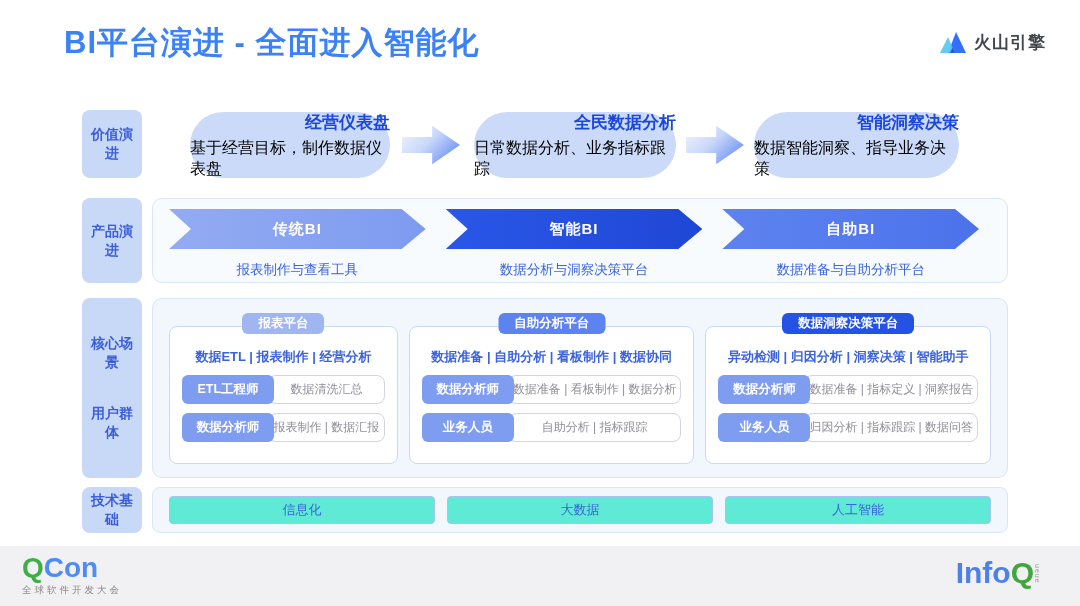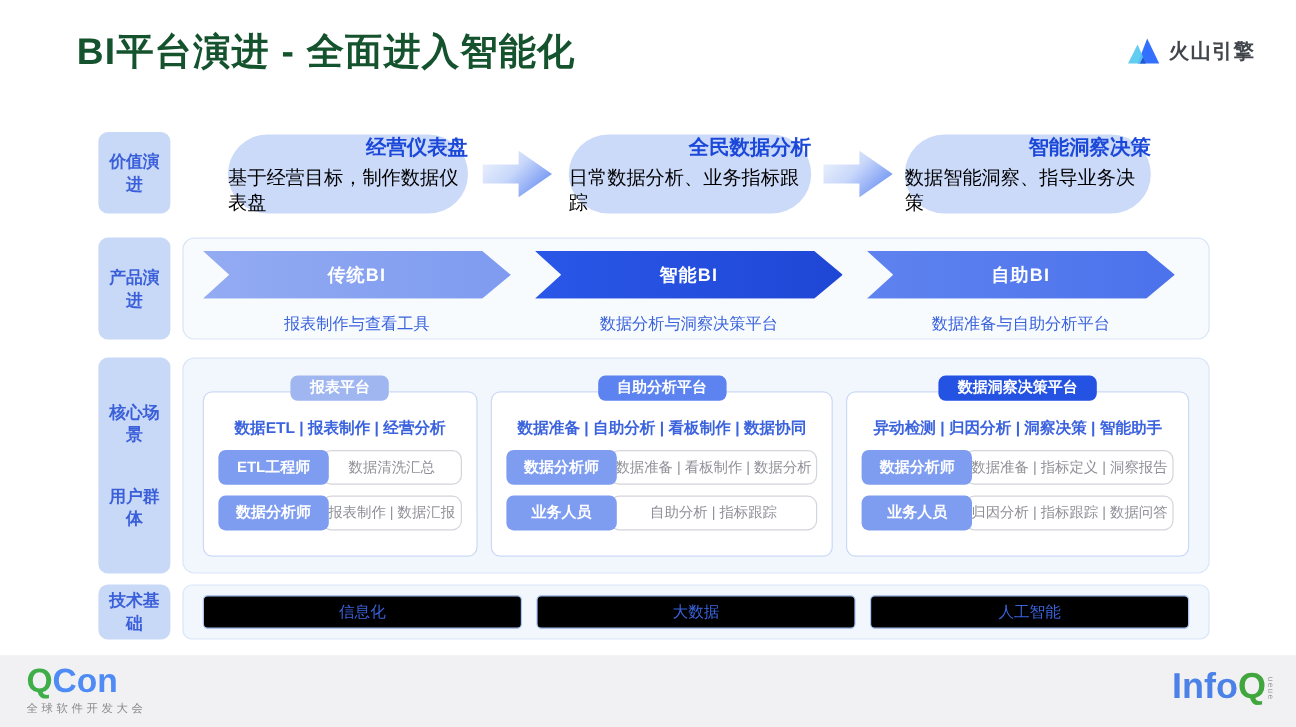--- a/index.html
+++ b/index.html
@@ -1,20 +1,20 @@
 <!DOCTYPE html>
 <html><head>
 <meta charset="utf-8">
 <style>
   * { margin:0; padding:0; box-sizing:border-box; }
   body { font-family:"Liberation Sans","DejaVu Sans",sans-serif; background:#fff; }
   .slide { position:relative; width:1080px; height:606px; background:#fff; overflow:hidden; }
 
   
-  .title { position:absolute; left:64px; top:22px; font-size:31px; font-weight:800; color:#14532d; letter-spacing:1px; }
+  .title { position:absolute; left:64px; top:22px; font-size:31px; font-weight:800; color:#3b82f6; letter-spacing:1px; }
   .volc { position:absolute; right:34px; top:30px; display:flex; align-items:center; gap:7px; }
   .volc-text { font-size:17px; font-weight:700; color:#41454c; letter-spacing:1px; }
 
   
   .rail { position:absolute; left:82px; width:60px; background:#c8d8f7; border-radius:8px;
           color:#3a5fd9; font-weight:700; font-size:14px; line-height:19px; text-align:center;
           display:flex; flex-direction:column; justify-content:center; padding:4px; }
   .rail-value   { top:110px; height:68px; }
   .rail-product { top:198px; height:85px; }
   .rail-scene   { top:298px; height:180px; justify-content:space-evenly; }
@@ -60,30 +60,30 @@
   .user-row { display:flex; align-items:stretch; margin:9px 12px 0; }
   .user-chip { background:#7e9cf0; color:#fff; font-size:12.5px; font-weight:600; border-radius:6px;
                min-width:92px; display:flex; align-items:center; justify-content:center; padding:6px 6px; z-index:2; }
   .user-tasks { flex:1; background:#fff; border:1px solid #d4d4dc; border-radius:8px; margin-left:-6px;
                 color:#8f8f98; font-size:12px; display:flex; align-items:center; justify-content:center;
                 padding:5px 4px; white-space:nowrap; }
 
   
   .row-tech { top:487px; height:46px; border-radius:8px; background:#f2f7fd;
               display:flex; gap:12px; padding:8px 16px; }
-  .tech-box { flex:1; background:#000000; border:1px solid #a9c2f2; border-radius:4px;
+  .tech-box { flex:1; background:#5eead4; border:1px solid #a9c2f2; border-radius:4px;
               color:#3a63dc; font-size:13px; display:flex; align-items:center; justify-content:center; }
 
   
   .footer { position:absolute; left:0; bottom:0; width:100%; height:60px; background:#f1f1f3; }
   .qcon { position:absolute; left:22px; top:6px; }
   .qcon-word { font-size:28px; font-weight:800; letter-spacing:0; }
   .qcon-q { color:#3fae49; } .qcon-con { color:#4e8bf5; }
   .qcon-sub { font-size:9.5px; color:#8a8a8a; letter-spacing:3px; margin-top:0px; }
-  .infoq { position:absolute; right:18px; top:10px; display:flex; align-items:flex-start; }
+  .infoq { position:absolute; right:39px; top:10px; display:flex; align-items:flex-start; }
   .infoq-word { font-size:30px; font-weight:800; }
   .infoq-info { color:#4c82e8; } .infoq-q { color:#41a63d; }
   .infoq-vert { writing-mode:vertical-rl; font-size:7px; color:#9a9a9a; margin-top:8px; letter-spacing:1px; }
 </style>
 </head>
 <body>
 
 <div class="slide">
 
   <h1 class="title">BI平台演进 - 全面进入智能化</h1>

